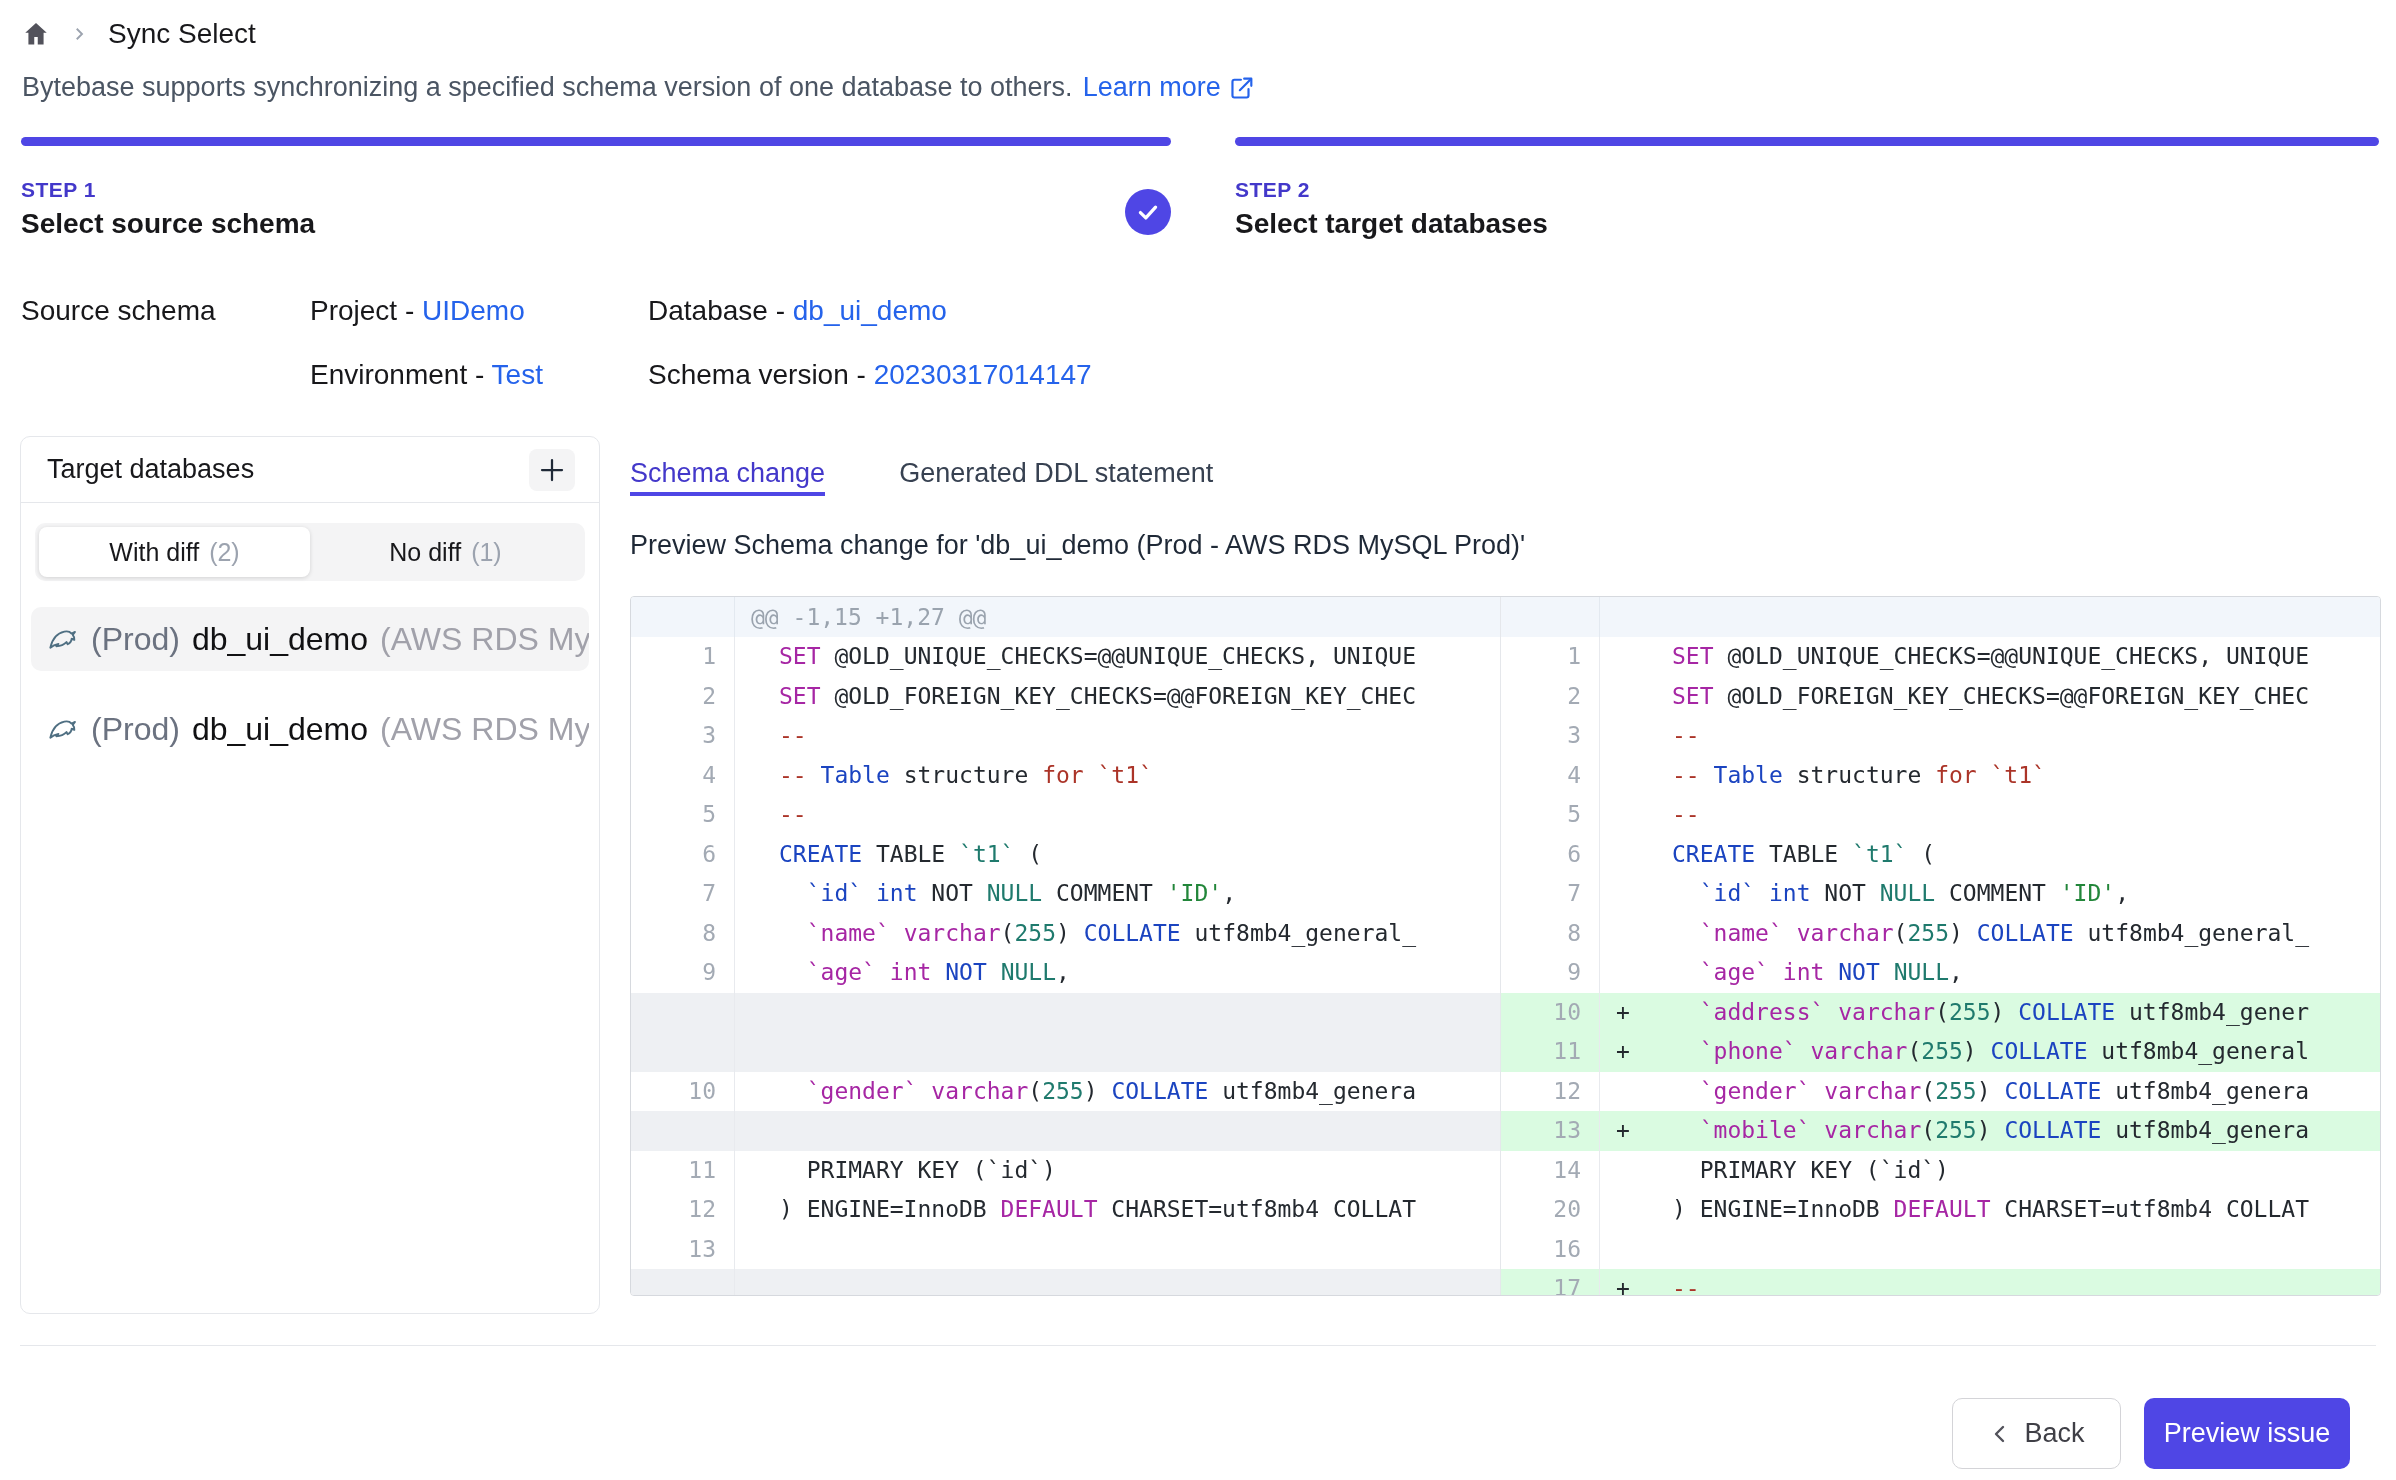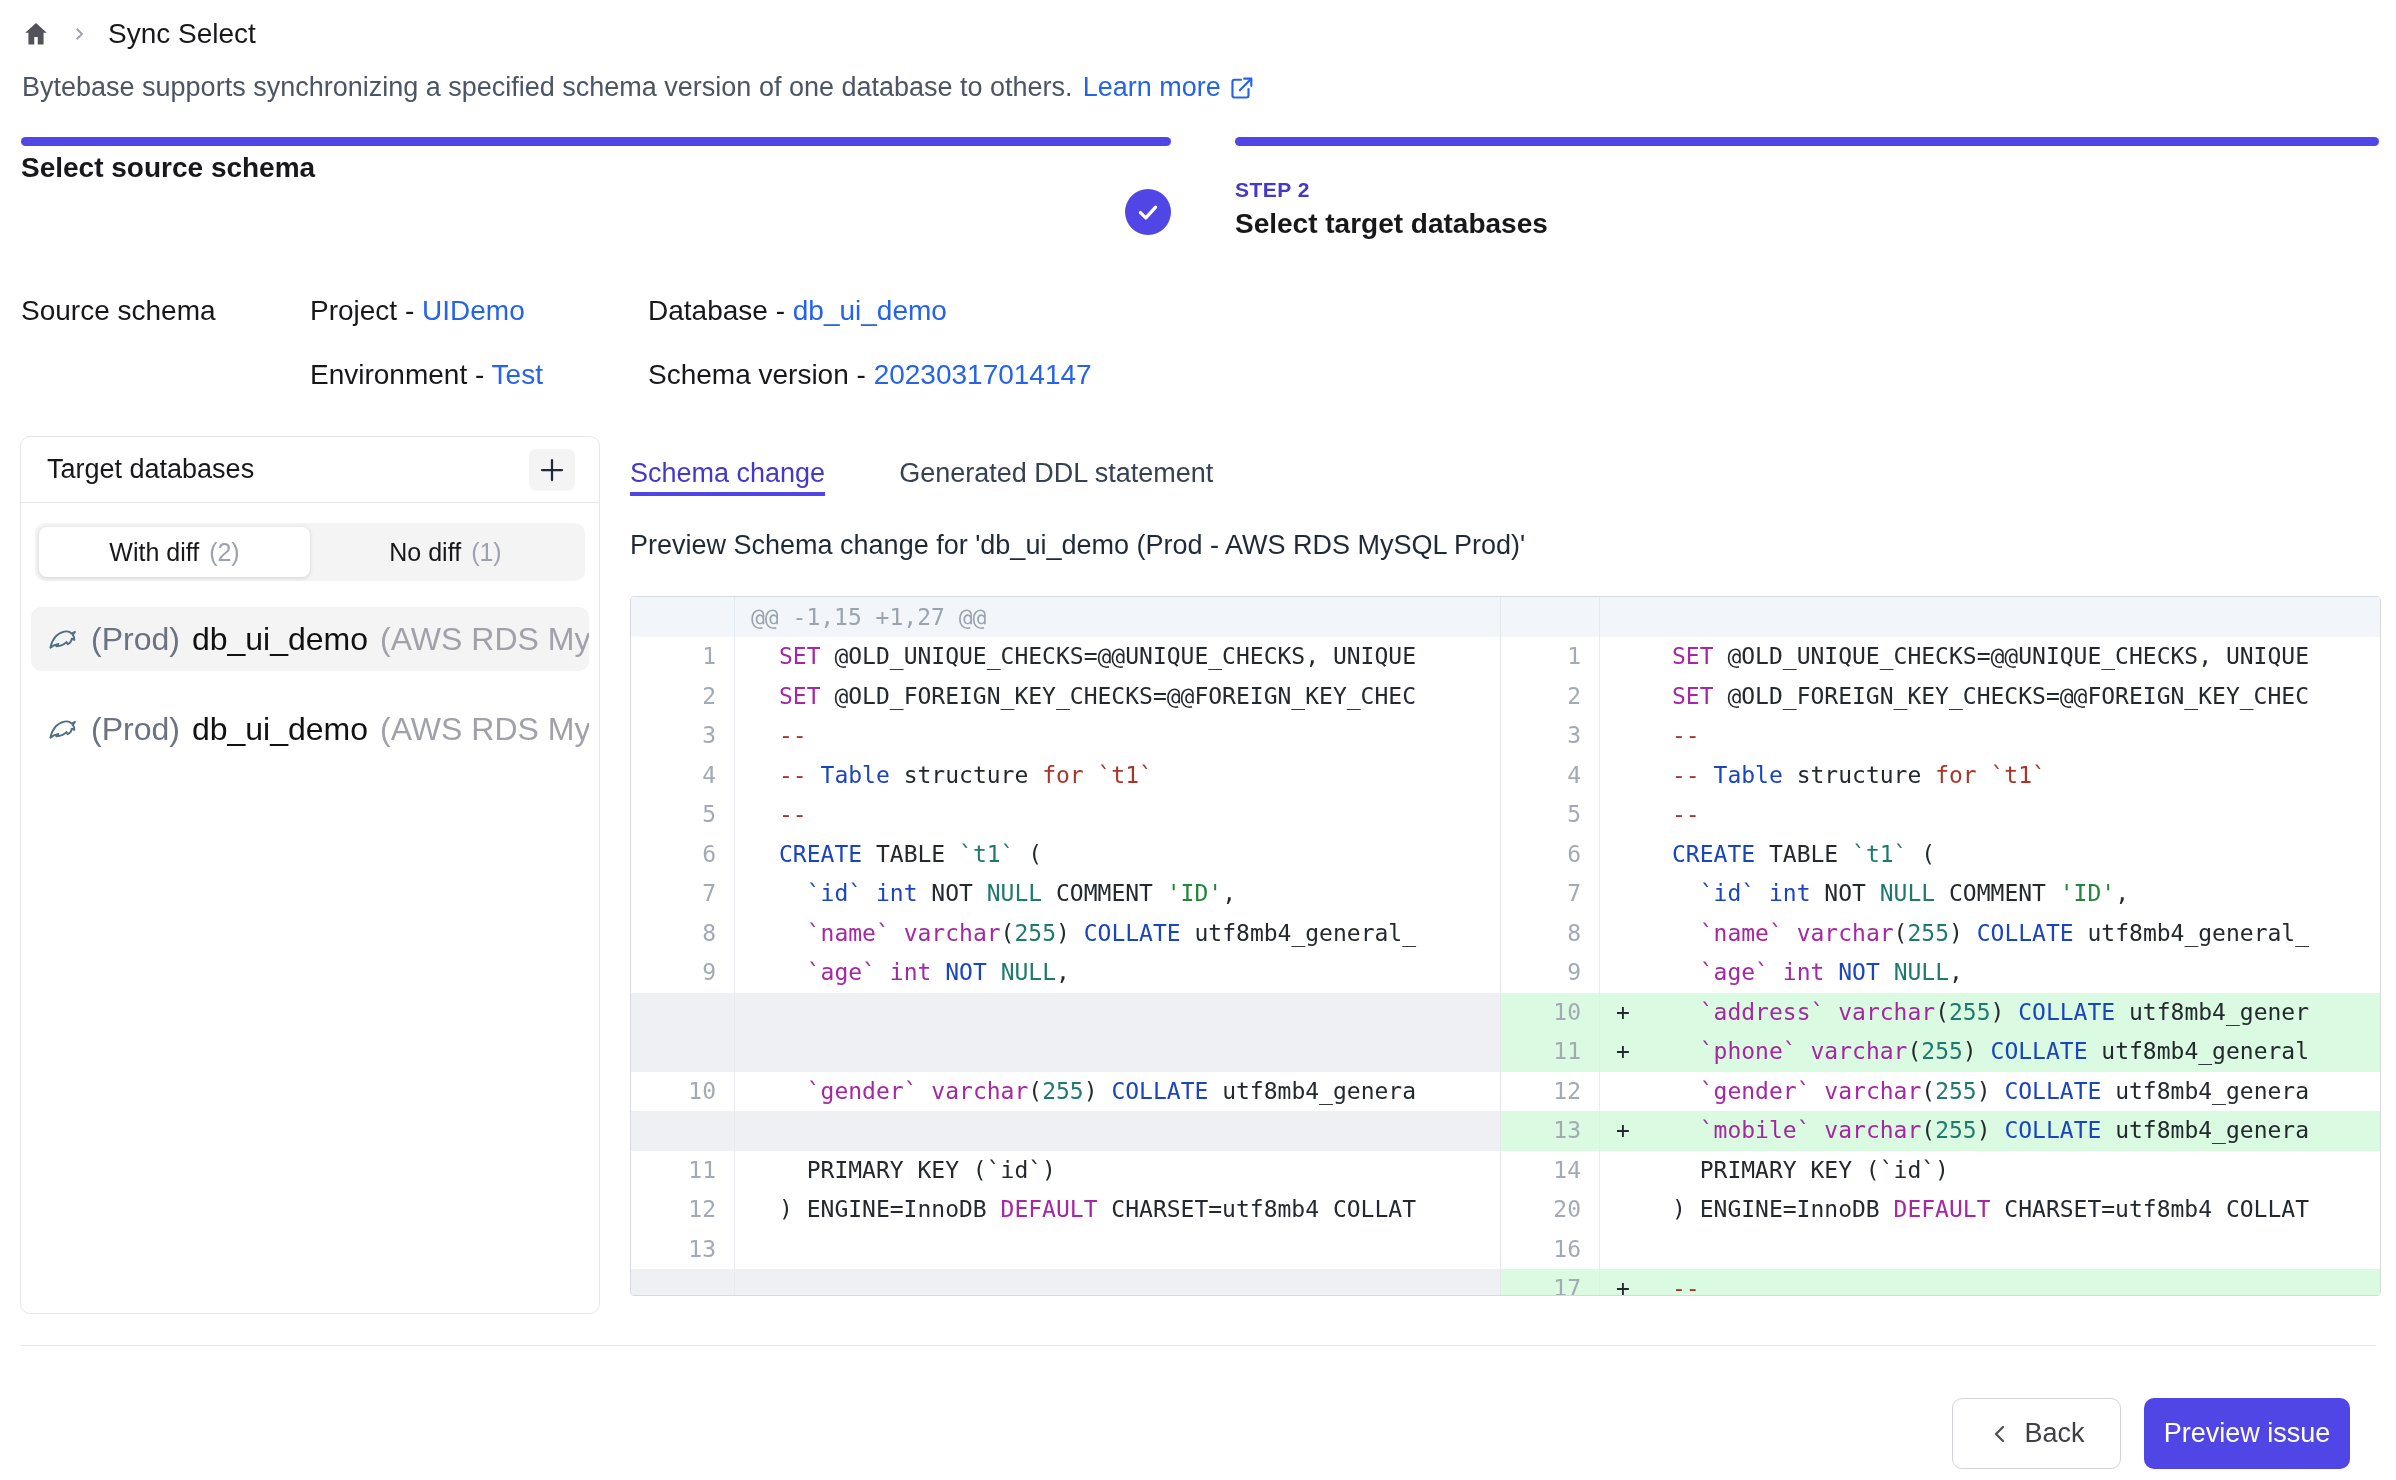--- a/index.html
+++ b/index.html
@@ -102,20 +102,21 @@
           <path d="M18 13v6a1.8 1.8 0 0 1-1.8 1.8H5A1.8 1.8 0 0 1 3.2 19V6.2A1.8 1.8 0 0 1 5 4.4h6"></path>
           <polyline points="14 3.4 20.6 3.4 20.6 10"></polyline>
           <line x1="10" y1="14" x2="20.3" y2="3.7"></line>
         </svg>
     </span>
   </span>
 </div>
 
 <div class="abs step-block" style="left:21px; width:1150px;">
   <div class="step-bar"></div>
+  <div class="step-label">STEP 1</div>
   <div class="step-title">Select source schema</div>
   <div class="check-circle">
     <span>
       <svg width="26" height="26" viewBox="0 0 24 24" fill="none" stroke="#fff" stroke-width="3" stroke-linecap="round" stroke-linejoin="round">
           <polyline points="5 12.5 10 17.5 19 7.5"></polyline>
         </svg>
     </span>
   </div>
 </div>
 <div class="abs step-block" style="left:1235px; width:1144px;">

